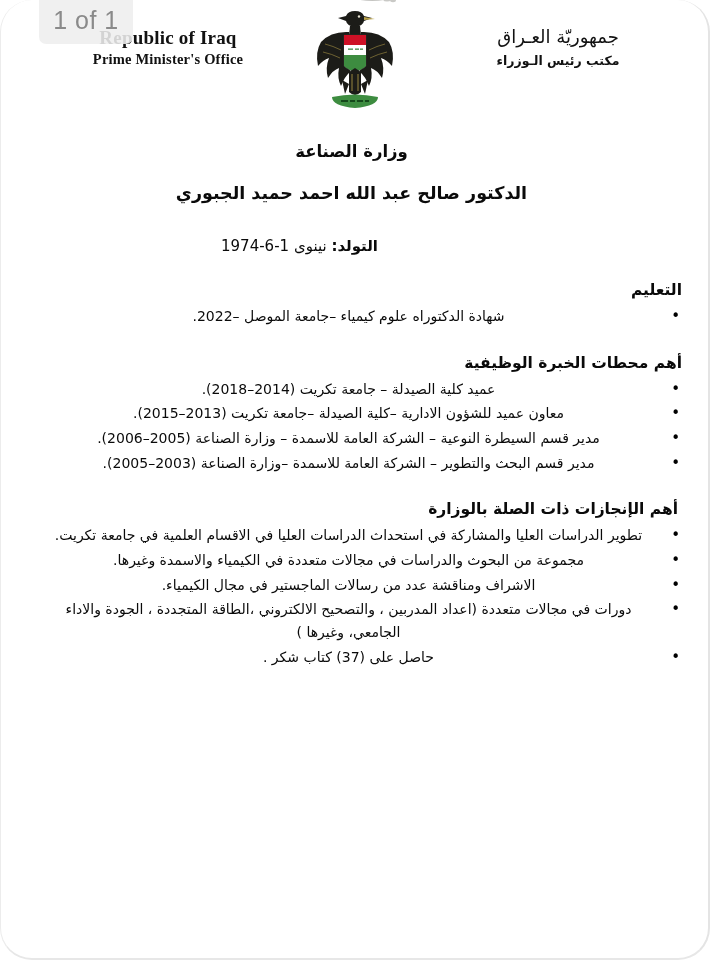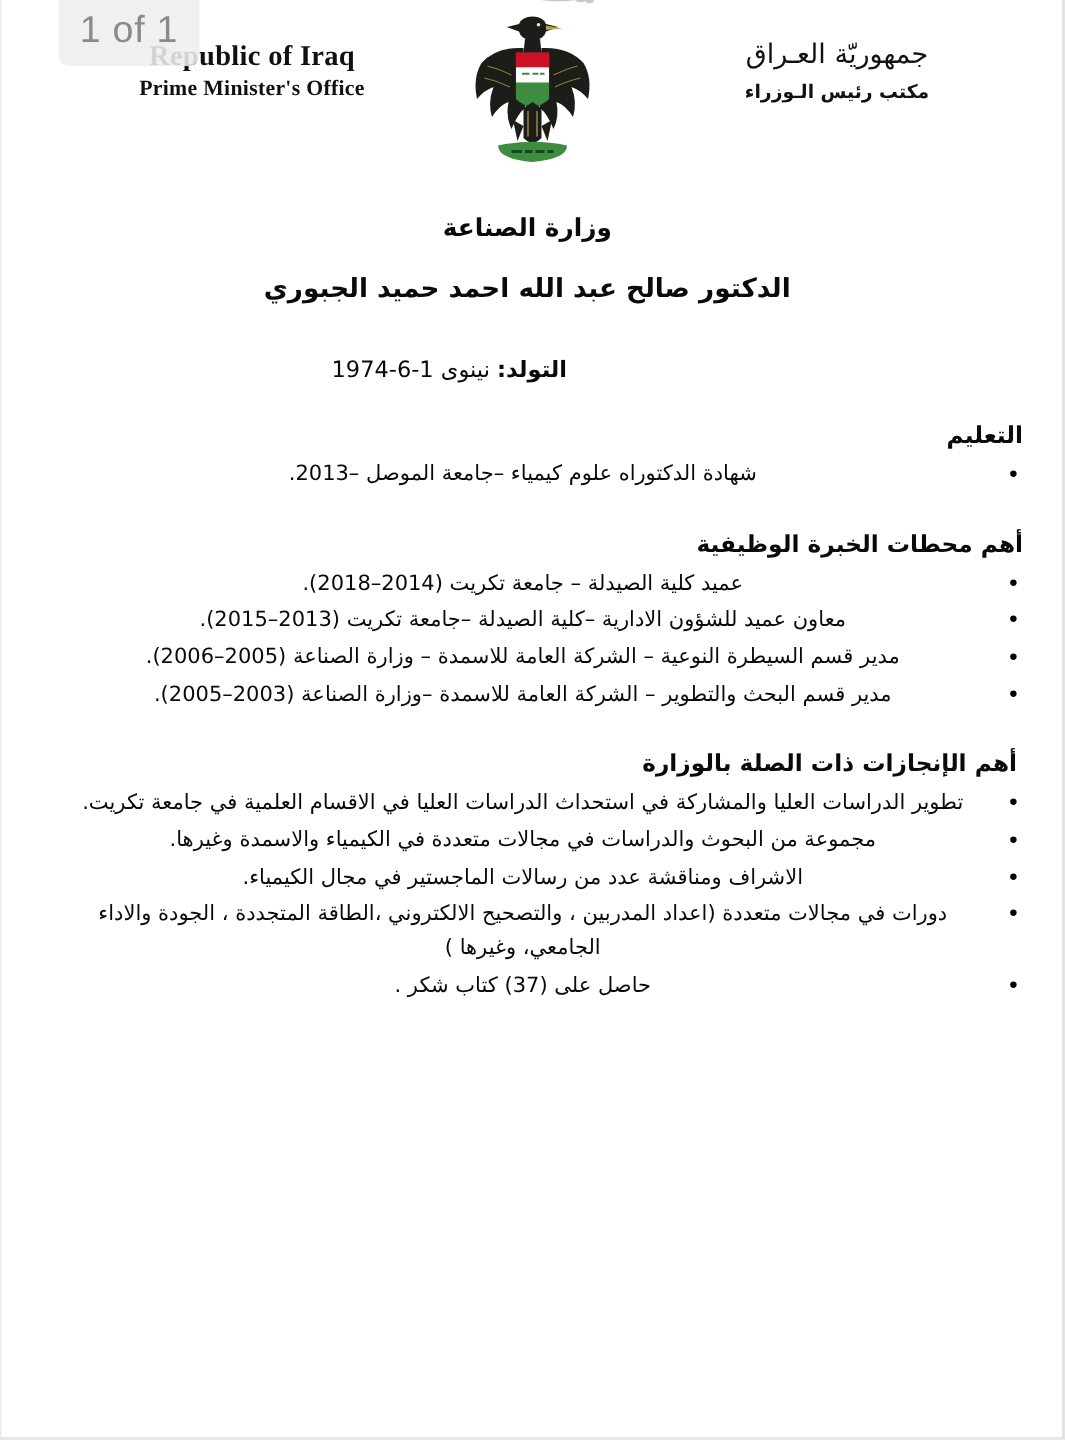--- a/index.html
+++ b/index.html
@@ -18,20 +18,21 @@
   #page {
     position: relative;
     width: 710px;
     height: 960px;
     background: #ffffff;
     box-sizing: border-box;
     border-right: 2px solid #e4e4e4;
     border-left: 1px solid #ececec;
     border-bottom: 2px solid #e7e7e7;
     overflow: hidden;
+    border-radius: 32px;
   }
 
   
   #page-badge {
     position: absolute;
     left: 38px;
     top: -6px;
     width: 94px;
     height: 50px;
     background: rgba(238, 238, 238, 0.88);
@@ -277,21 +278,21 @@
     </div>
 
     <div class="birth-line">
       <span class="lbl">التولد:</span>
       <span class="val">نينوى 1-6-1974</span>
     </div>
 
     <div class="section">
       <div class="section-heading">التعليم</div>
       <ul class="bullets" id="edu-list">
-        <li>شهادة الدكتوراه علوم كيمياء –جامعة الموصل –2013.</li>
+        <li>شهادة الدكتوراه علوم كيمياء –جامعة الموصل –2022.</li>
       </ul>
     </div>
 
     <div class="section">
       <div class="section-heading">أهم محطات الخبرة الوظيفية</div>
       <ul class="bullets" id="exp-list">
         <li>عميد كلية الصيدلة – جامعة تكريت (2014–2018).</li>
         <li>معاون عميد للشؤون الادارية –كلية الصيدلة –جامعة تكريت (2013–2015).</li>
         <li>مدير قسم السيطرة النوعية – الشركة العامة للاسمدة – وزارة الصناعة (2005–2006).</li>
         <li>مدير قسم البحث والتطوير  – الشركة العامة للاسمدة –وزارة الصناعة (2003–2005).</li>

